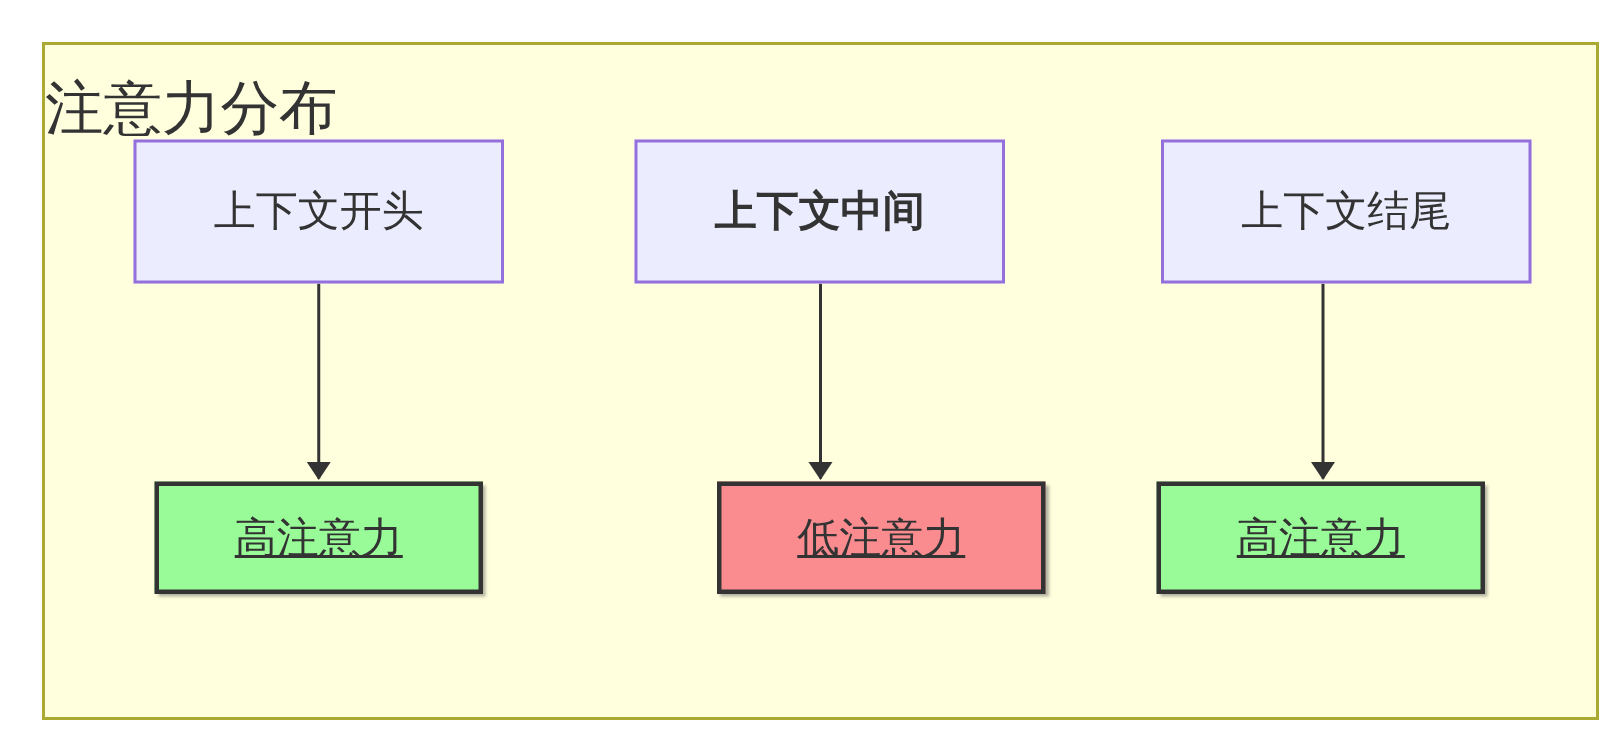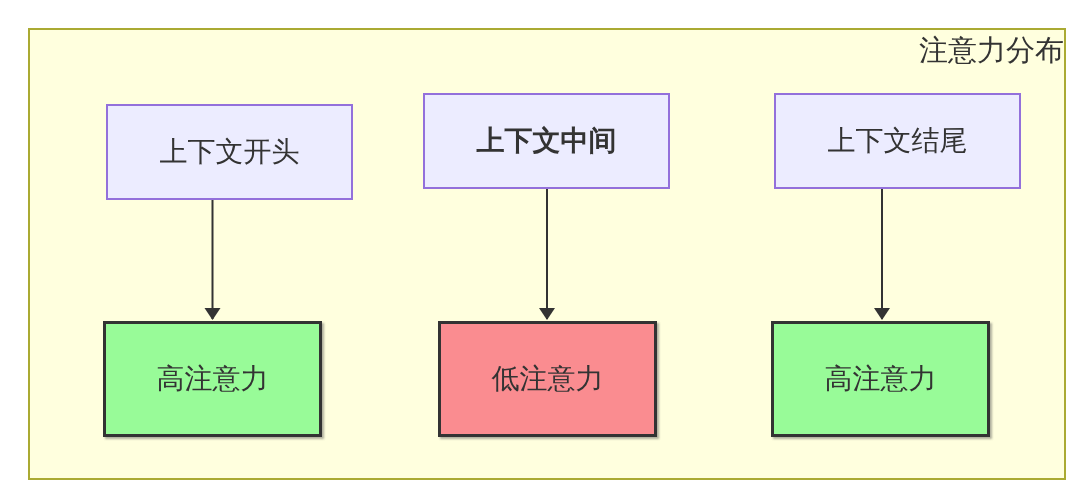--- a/index.html
+++ b/index.html
@@ -16,24 +16,24 @@
   }
   .cluster {
     position: absolute;
     left: 28px; top: 28px;
     width: 1038px; height: 452px;
     background: var(--container-fill, #ffffde);
     border: 2px solid var(--container-border, #aaaa33);
   }
   .cluster-title {
     position: absolute;
-    top: 5px; left: 0;
+    top: 22px; left: 0;
     width: 100%;
-    text-align: right;
-    font-size: 29px;
+    text-align: left;
+    font-size: 39px;
     line-height: 1.1;
     color: var(--text-color, #333333);
   }
   .edges-layer {
     position: absolute;
     left: 0; top: 0;
     width: 1034px; height: 448px;
     pointer-events: none;
   }
   .edge-line {
@@ -54,29 +54,30 @@
     color: var(--text-color, #333333);
     text-align: center;
   }
   .node.source {
     background: var(--node-fill, #ECECFF);
     border: 2px solid var(--node-border, #9370DB);
     width: 247px; height: 96px;
     top: 63px;
   }
   .node.result {
-    width: 219px; height: 116px;
+    width: 219px; height: 75px;
     top: 291px;
     border: 3px solid var(--emphasis-border, #333333);
     box-shadow: 2px 2px 2px rgba(80,80,80,0.45);
+    text-decoration: underline;
   }
   .node.high { background: var(--high-fill, #98FB98); }
-  .node.low  { background: var(--low-fill,  #FA8C90); }
+  .node.low  { background: var(--low-fill,  #FA8C90); margin-left: 40px; }
 
-  .n-start  { left: 76px; margin-top: 11px;  }
+  .n-start  { left: 59px;  }
   .n-middle { left: 393px; font-weight: bold; }
   .n-end    { left: 744px; }
   .n-high1  { left: 73px;  width: 216px; }
   .n-low    { left: 408px; }
   .n-high2  { left: 741px; width: 220px; }
 </style>
 </head>
 <body>
 
 <div class="canvas">

